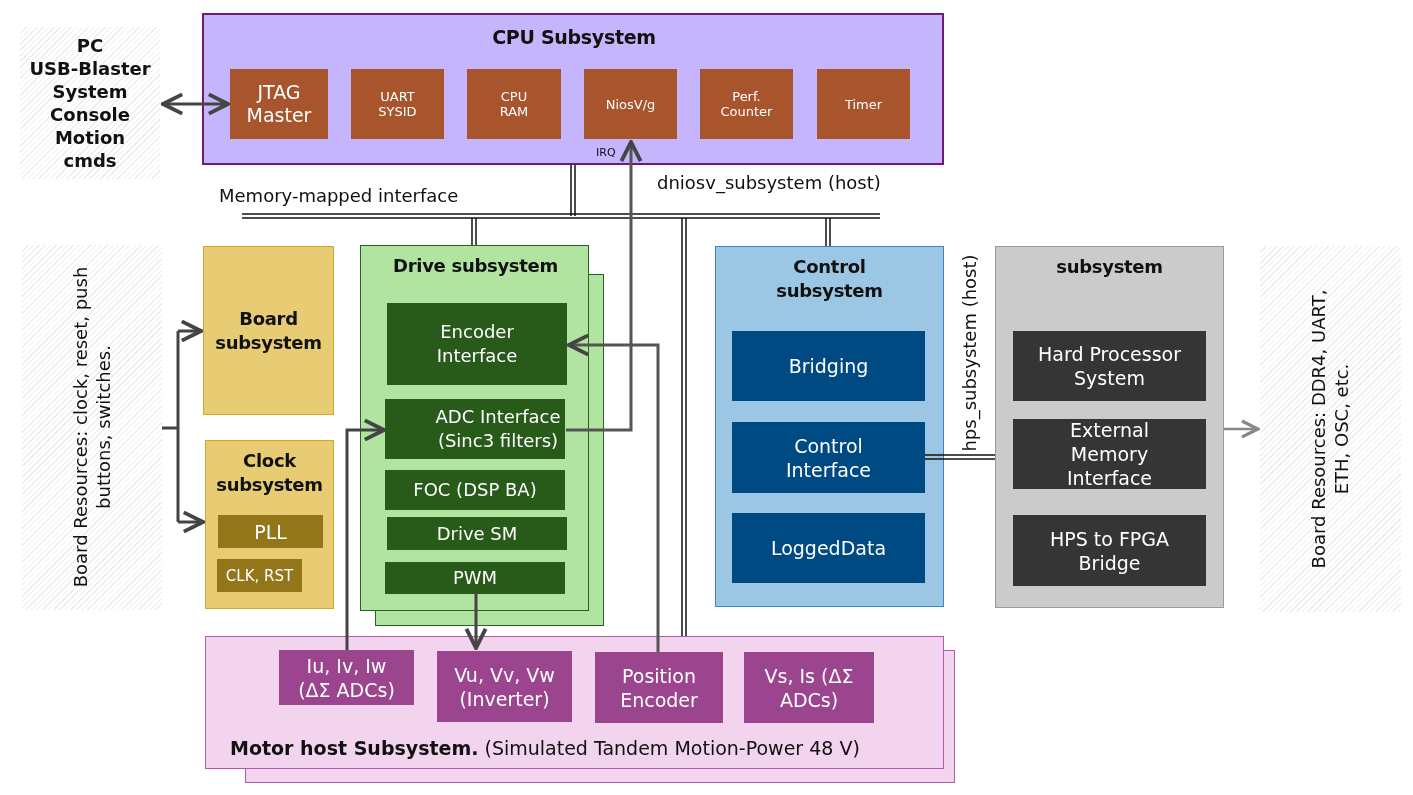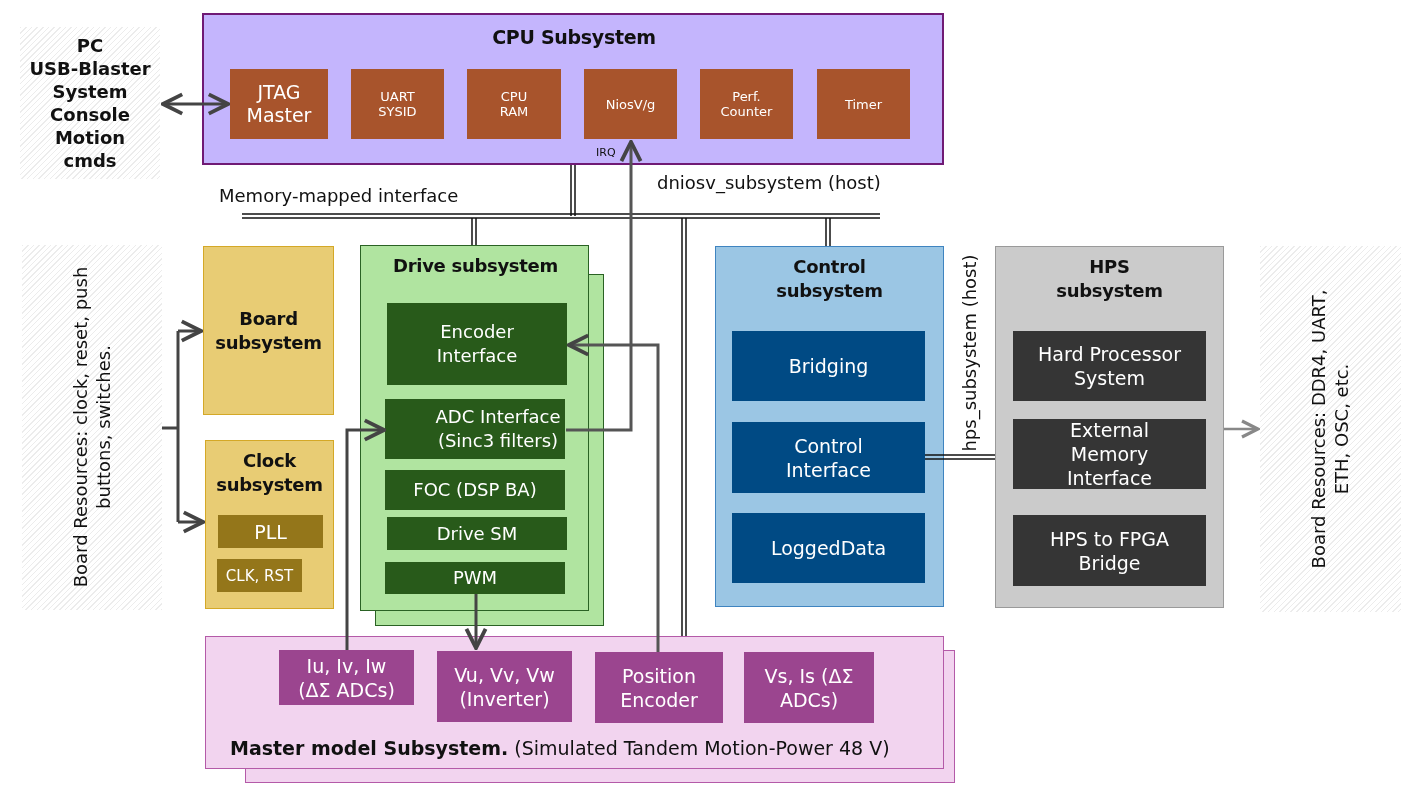--- a/index.html
+++ b/index.html
@@ -120,21 +120,20 @@
 <div class="abs ctrl-blk center" style="left:732px;top:422px;width:193px;height:71px;flex-direction:column;">
   <div>Control</div>
   <div>Interface</div>
 </div>
 <div class="abs ctrl-blk center" style="left:732px;top:513px;width:193px;height:70px;">LoggedData</div>
 
 <div class="abs label" style="left:969px;top:353px;transform:translate(-50%,-50%) rotate(-90deg);">hps_subsystem (host)</div>
 
 <div class="abs hps-box" style="left:995px;top:246px;width:229px;height:362px;">
   <div class="title" style="margin-top:8px;">
-    <div>HPS</div>
     <div>subsystem</div>
   </div>
 </div>
 <div class="abs hps-blk center" style="left:1013px;top:331px;width:193px;height:70px;flex-direction:column;">
   <div>Hard Processor</div>
   <div>System</div>
 </div>
 <div class="abs hps-blk center" style="left:1013px;top:419px;width:193px;height:70px;flex-direction:column;">
   <div>External</div>
   <div>Memory</div>
@@ -148,21 +147,21 @@
 <div class="abs hatch" style="left:1260px;top:246px;width:141px;height:366px;">
   <div class="abs side-text" style="left:70px;top:183px;width:360px;transform:translate(-50%,-50%) rotate(-90deg);">
     <div>Board Resources: DDR4, UART,</div>
     <div>ETH, OSC, etc.</div>
   </div>
 </div>
 
 <div class="abs motor-box" style="left:245px;top:650px;width:710px;height:133px;"></div>
 <div class="abs motor-box" style="left:205px;top:636px;width:739px;height:133px;">
   <div class="abs" style="left:24px;top:100px;font-size:19px;white-space:nowrap;">
-    <span style="font-weight:bold;">Master model Subsystem.</span><span> (Simulated Tandem Motion-Power 48 V)</span>
+    <span style="font-weight:bold;">Motor host Subsystem.</span><span> (Simulated Tandem Motion-Power 48 V)</span>
   </div>
 </div>
 <div class="abs motor-blk center" style="left:279px;top:650px;width:135px;height:55px;flex-direction:column;">
   <div>Iu, Iv, Iw</div>
   <div>(ΔΣ ADCs)</div>
 </div>
 <div class="abs motor-blk center" style="left:437px;top:651px;width:135px;height:71px;flex-direction:column;">
   <div>Vu, Vv, Vw</div>
   <div>(Inverter)</div>
 </div>

